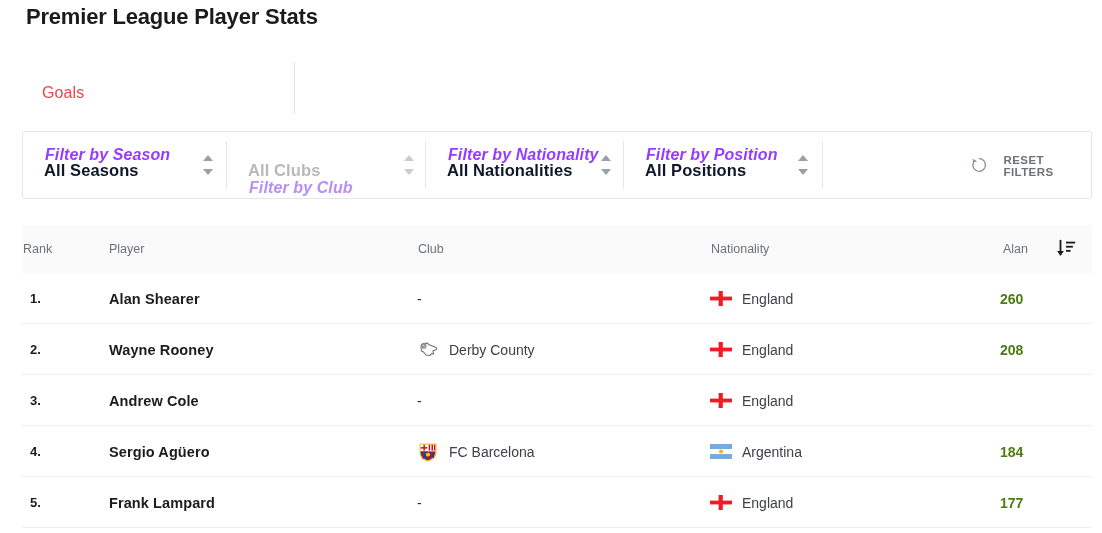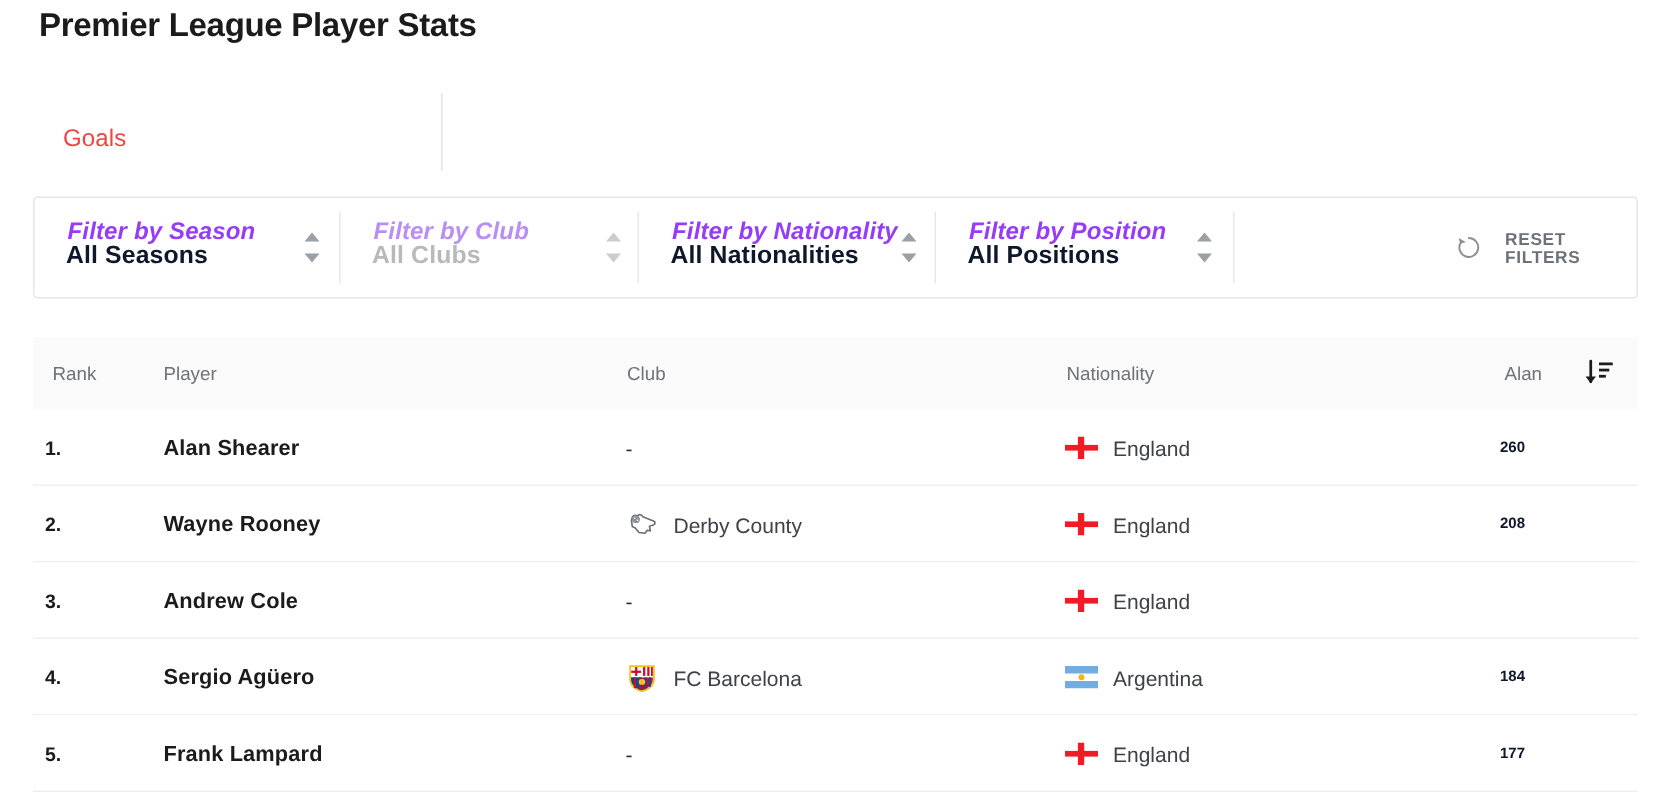--- a/index.html
+++ b/index.html
@@ -99,21 +99,21 @@
   .filter-label {
     position: absolute;
     left: 22px;
     top: 14px;
     font-size: 16px;
     font-style: italic;
     font-weight: 700;
     color: #963cff;
     letter-spacing: 0.1px;
   }
-  .filter-label.muted { color: #b98ef5; }
+  .filter-label.muted { color: #b98ef5; margin-top: 33px; }
   .filter-value {
     position: absolute;
     left: 21px;
     top: 29px;
     font-size: 16.5px;
     font-weight: 700;
     color: #0f172a;
     letter-spacing: 0.1px;
   }
   .filter-value.muted { color: #b7b9bd; }
@@ -201,23 +201,23 @@
   .club-text, .nat-text {
     font-size: 14px;
     font-weight: 400;
     color: #3d4148;
   }
   .dash {
     font-size: 14px;
     color: #2a2d33;
   }
   .stat-text {
-    font-size: 10px;
-    font-weight: 700;
-    color: #0f172a;
+    font-size: 14px;
+    font-weight: 700;
+    color: #4d7c0f;
   }
   .badge {
     width: 22px;
     height: 22px;
     margin-right: 10px;
     flex: 0 0 22px;
     display: block;
   }
   .flag {
     width: 22px;
@@ -291,21 +291,21 @@
         <path d="M4.0 4.6 L5.3 9.1 L9.6 7.6 Z" fill="#8a8f95"></path>
       </svg>
       <span class="reset-label">RESET FILTERS</span>
     </div>
 
   </div>
 
   <div class="table">
 
     <div class="thead">
-      <div class="th" style="left:13px;">Rank</div>
+      <div class="th" style="left:1px;">Rank</div>
       <div class="th" style="left:87px;">Player</div>
       <div class="th" style="left:396px;">Club</div>
       <div class="th" style="left:689px;">Nationality</div>
       <div class="th" style="left:981px;">Alan</div>
       <svg class="sort-icon" viewBox="0 0 24 24">
         <path d="M6 3 L6 18" stroke="#1b1b1b" stroke-width="2" stroke-linecap="round" fill="none"></path>
         <path d="M2.2 14.2 L6 19 L9.8 14.2 Z" fill="#1b1b1b"></path>
         <rect x="12" y="4" width="10" height="2" fill="#1b1b1b"></rect>
         <rect x="12" y="8.5" width="7.5" height="2" fill="#1b1b1b"></rect>
         <rect x="12" y="13" width="5" height="2" fill="#1b1b1b"></rect>

